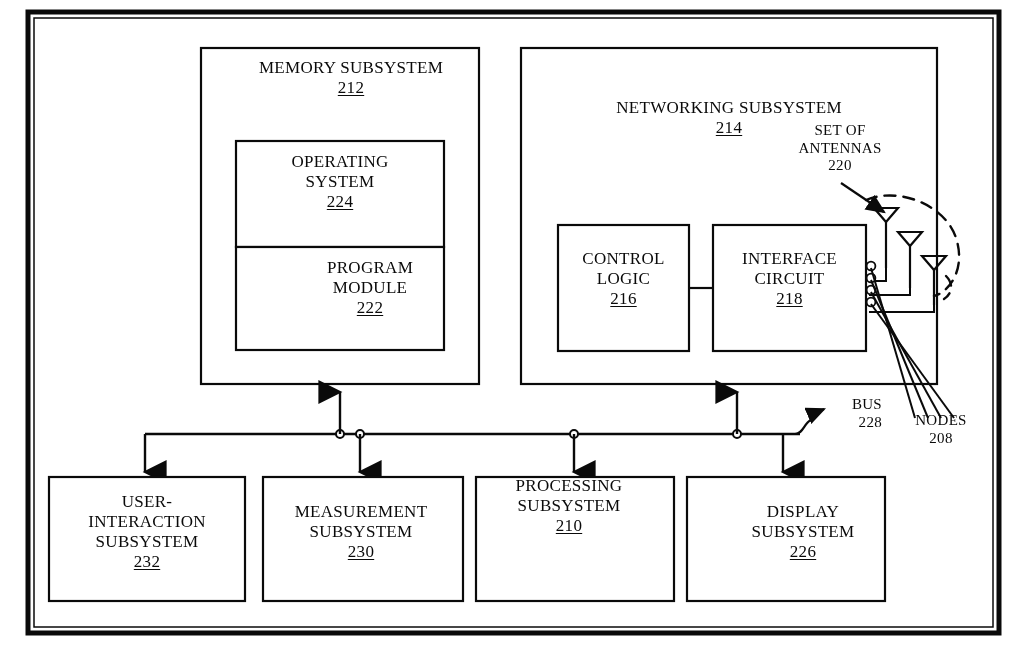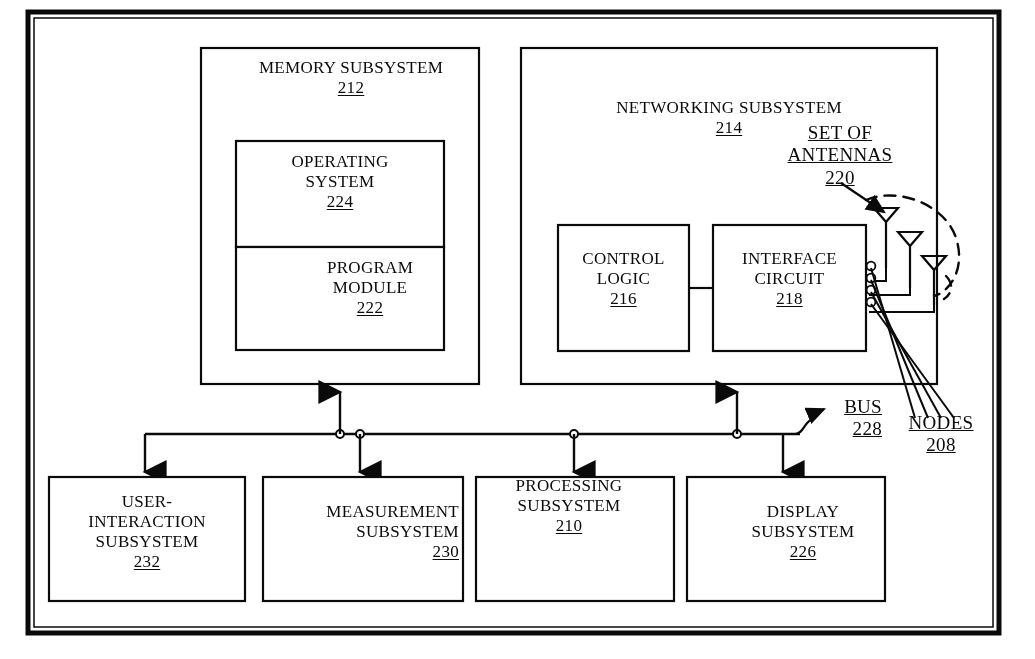--- a/index.html
+++ b/index.html
@@ -37,24 +37,23 @@
   }
   .ref-num {
     display: block;
     text-decoration: underline;
     text-underline-offset: 2px;
   }
   .callout {
     position: absolute;
     text-align: center;
     line-height: 1.18;
-    font-size: 19px;
+    font-size: 15px;
     letter-spacing: 0.3px;
     text-transform: uppercase;
-    text-decoration: underline;
   }
   .callout .ref-plain { display: block; }
 </style>
 </head>
 <body>
 
 <div id="figure">
 
   <svg id="svg-layer" viewBox="0 0 1035 659">
     <defs>
@@ -197,21 +196,21 @@
     <span class="ref-plain">208</span>
   </div>
 
   <div class="box-label" style="left:49px; top:492px; width:196px;">
     <span>USER-</span><br>
     <span>INTERACTION</span><br>
     <span>SUBSYSTEM</span>
     <span class="ref-num">232</span>
   </div>
 
-  <div class="box-label" style="left:263px; top:502px; width:196px;text-align:right;">
+  <div class="box-label" style="left:263px; top:502px; width:196px;">
     <span>MEASUREMENT</span><br>
     <span>SUBSYSTEM</span>
     <span class="ref-num">230</span>
   </div>
 
   <div class="box-label" style="left:476px; top:476px; width:186px;">
     <span>PROCESSING</span><br>
     <span>SUBSYSTEM</span>
     <span class="ref-num">210</span>
   </div>

